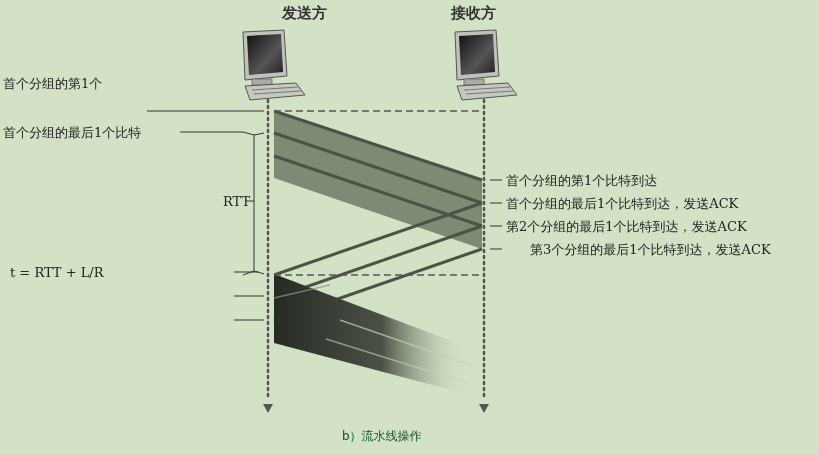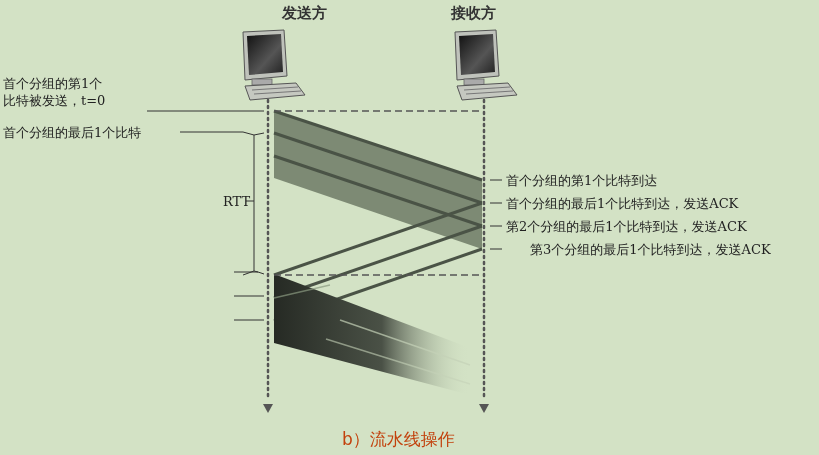--- a/index.html
+++ b/index.html
@@ -1,20 +1,20 @@
 <!DOCTYPE html>
 <html><head>
   <meta charset="utf-8">
   <style>
     html, body { margin:0; padding:0; }
     body { width:819px; height:455px; background:#d3e2c5; position:relative; overflow:hidden;
            font-family:"DejaVu Serif", serif; color:#222; }
     .lbl { position:absolute; font-size:13px; line-height:17px; white-space:nowrap; }
     .title { position:absolute; font-family:"DejaVu Sans", sans-serif; font-size:15px; font-weight:bold; color:#333; }
-    .caption { position:absolute; font-family:"DejaVu Sans", sans-serif; font-size:17px; color:#c2410c; }
+    .caption { position:absolute; font-family:"DejaVu Sans", sans-serif; font-size:12px; color:#14532d; }
     svg.diagram { position:absolute; left:0; top:0; }
     .ital { font-style:italic; }
   </style>
 </head>
 <body>
 
 <div class="title" style="left:240px;top:4px;margin-left:42px;">发送方</div>
 <div class="title" style="left:451px;top:4px;">接收方</div>
 
 <svg class="diagram" width="819" height="455" viewBox="0 0 819 455">
@@ -83,27 +83,27 @@
   <line x1="234" y1="320" x2="264" y2="320" stroke="#333" stroke-width="1"></line>
 
   <line x1="490" y1="180" x2="502" y2="180" stroke="#333" stroke-width="1"></line>
   <line x1="490" y1="203" x2="502" y2="203" stroke="#333" stroke-width="1"></line>
   <line x1="490" y1="226" x2="502" y2="226" stroke="#333" stroke-width="1"></line>
   <line x1="490" y1="249" x2="502" y2="249" stroke="#333" stroke-width="1"></line>
 </svg>
 
 <div class="lbl" style="left:3px;top:75px;">
   <div>首个分组的第1个</div>
-  <div>比特被发送，t=0</div>
 </div>
 <div class="lbl" style="left:3px;top:124px;">
   <div>首个分组的最后1个比特</div>
 </div>
 <div class="lbl" style="left:208px;top:193px;margin-left:15px;">RTT</div>
 <div class="lbl" style="left:10px;top:264px;">
+  <div>t = RTT + L/R</div>
 </div>
 
 <div class="lbl" style="left:506px;top:172px;">首个分组的第1个比特到达</div>
 <div class="lbl" style="left:506px;top:195px;text-align:right;">首个分组的最后1个比特到达，发送ACK</div>
 <div class="lbl" style="left:506px;top:218px;">第2个分组的最后1个比特到达，发送ACK</div>
 <div class="lbl" style="left:530px;top:241px;">第3个分组的最后1个比特到达，发送ACK</div>
 
 <div class="caption" style="left:342px;top:428px;">b）流水线操作</div>
 
 </body></html>

